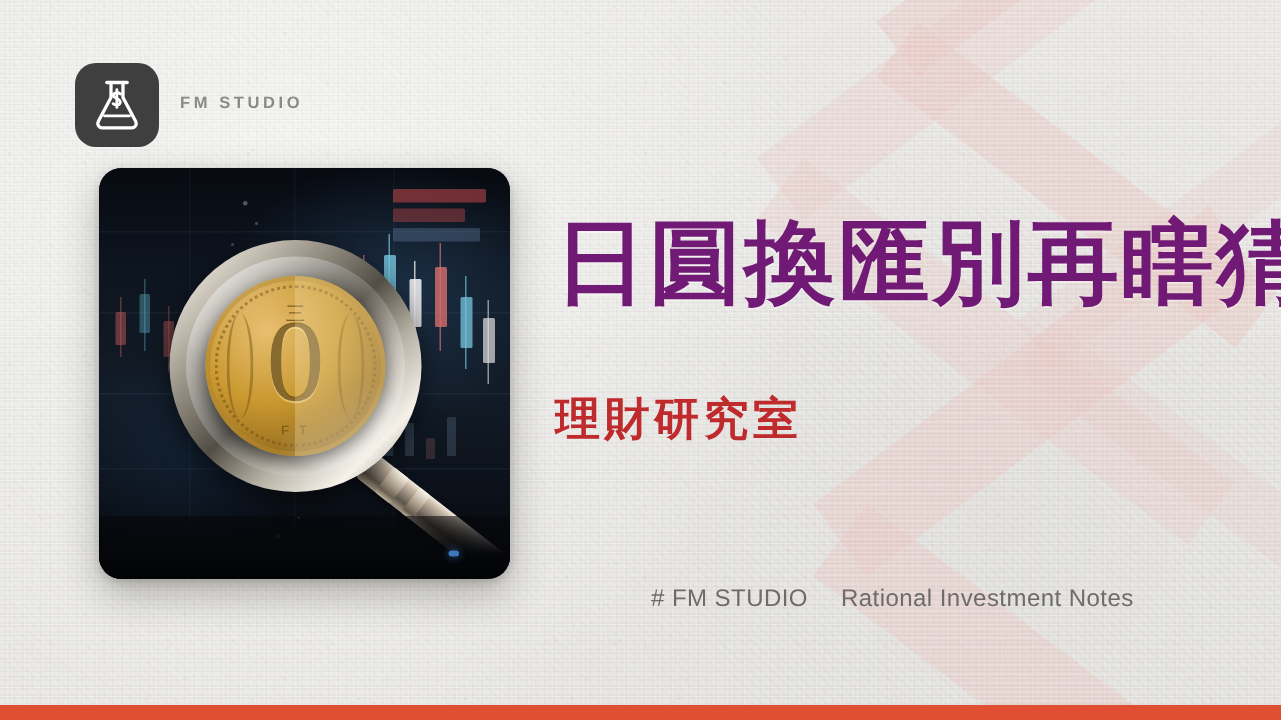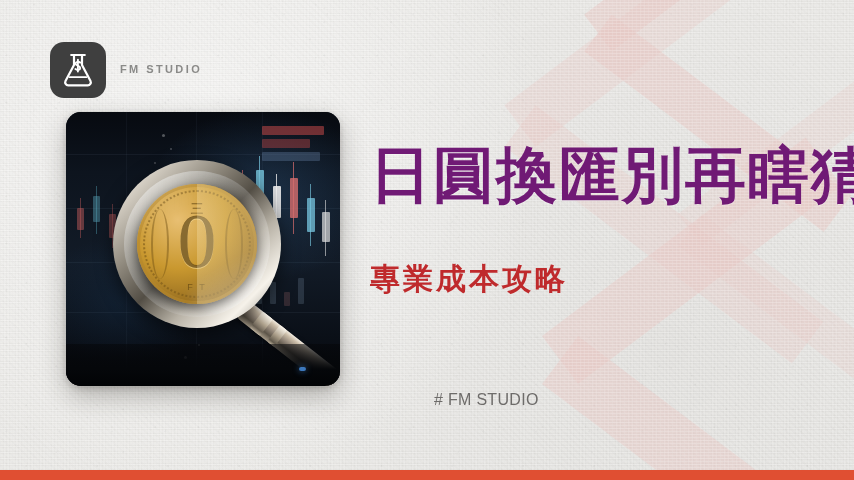--- a/index.html
+++ b/index.html
@@ -448,20 +448,21 @@
     </div>
 
     <div class="bezel"></div>
     <div class="bezel-dot"></div>
   </div>
 </div>
 
 <div class="headline">日圓換匯別再瞎猜</div>
 
 <div class="subline">
-  <span class="sub-red">專業成本攻略</span>
+  <span class="sub-red">理財研究室</span>
 </div>
 
 <div class="footer-note">
   <span class="tag"># FM STUDIO</span>
+  <span class="note">Rational Investment Notes</span>
 </div>
 
 <div class="accent-bar"></div>
 
 </body></html>

